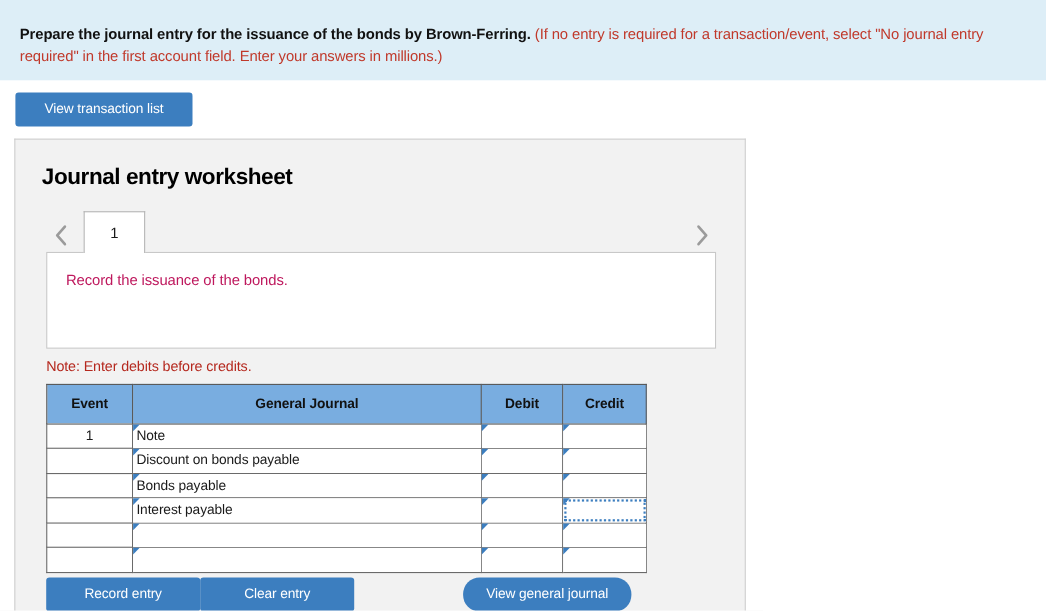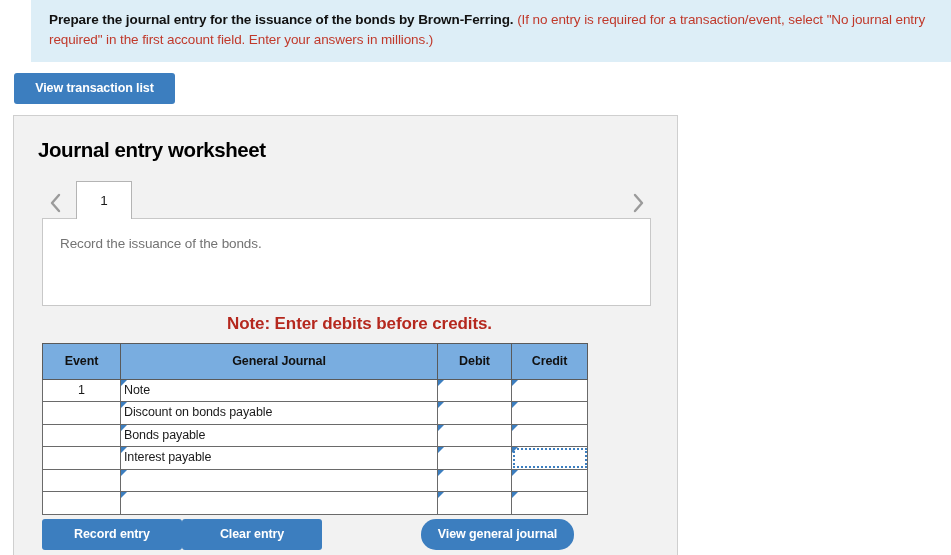--- a/index.html
+++ b/index.html
@@ -9,42 +9,41 @@
     width: 951px;
     height: 555px;
     background: #ffffff;
     font-family: "Liberation Sans", sans-serif;
     overflow: hidden;
   }
 
   
   #instruction-banner {
     background: #ddeef7;
-    padding: 10px 14px 11px 18px;
+    padding: 21px 14px 11px 18px;
     font-size: 13.5px;
     line-height: 1.5;
     color: #111111;
     font-weight: 700;
     letter-spacing: -0.1px;
-    margin-left: 31px;
   }
   #instruction-banner .hint {
     color: #c0392b;
     font-weight: 400;
   }
 
   
   .btn {
     background: #3c7ebf;
     color: #ffffff;
     border: none;
     border-radius: 3px;
     font-family: "Liberation Sans", sans-serif;
     font-size: 12.5px;
-    font-weight: 700;
+    font-weight: 400;
     cursor: pointer;
     letter-spacing: -0.1px;
     padding: 0;
     text-align: center;
     line-height: 1;
     display: inline-flex;
     align-items: center;
     justify-content: center;
   }
 
@@ -120,33 +119,32 @@
   #transaction-box {
     margin: 0 26px 0 28px;
     height: 88px;
     background: #ffffff;
     border: 1px solid #c8c8c8;
     position: relative;
     z-index: 1;
   }
   #transaction-text {
     font-size: 13.5px;
-    color: #737373;
+    color: #be185d;
     padding: 17px 0 0 17px;
     letter-spacing: -0.1px;
   }
 
   
   #credit-note {
     color: #b5281e;
-    font-size: 17px;
-    font-weight: 700;
+    font-size: 13px;
+    font-weight: 400;
     margin: 8px 0 9px 28px;
     letter-spacing: -0.1px;
-    text-align: center;
   }
 
   
   #journal-table {
     margin-left: 28px;
     border-collapse: collapse;
     table-layout: fixed;
     width: 545px;
     background: #ffffff;
   }

